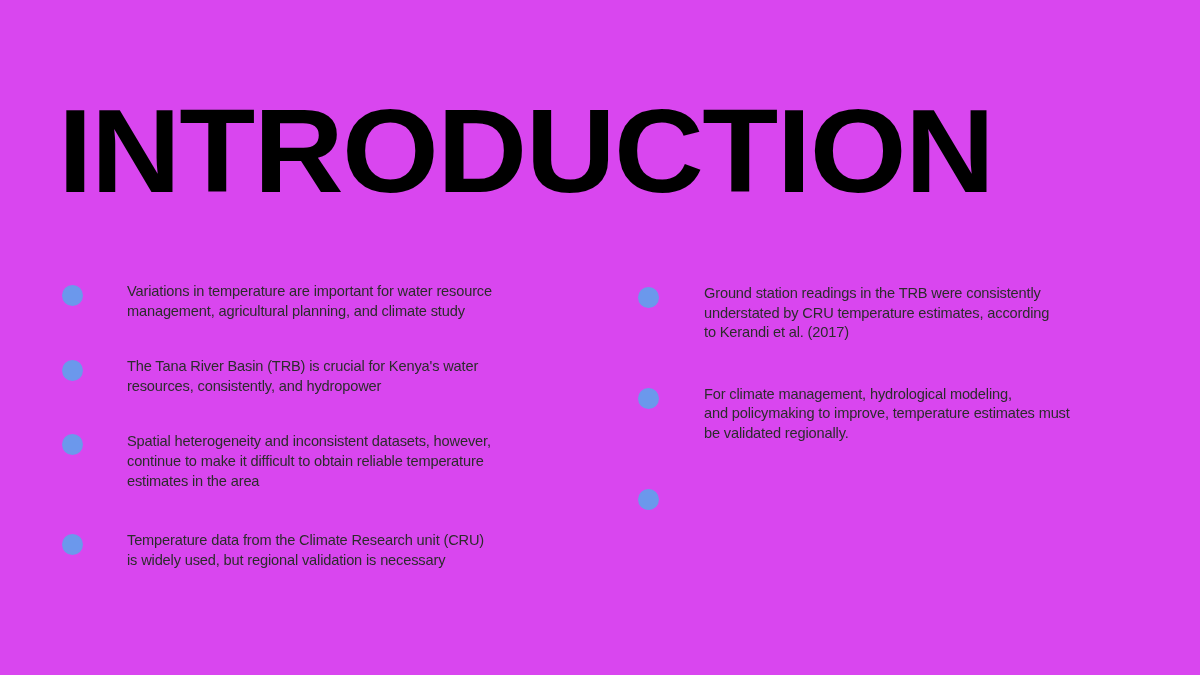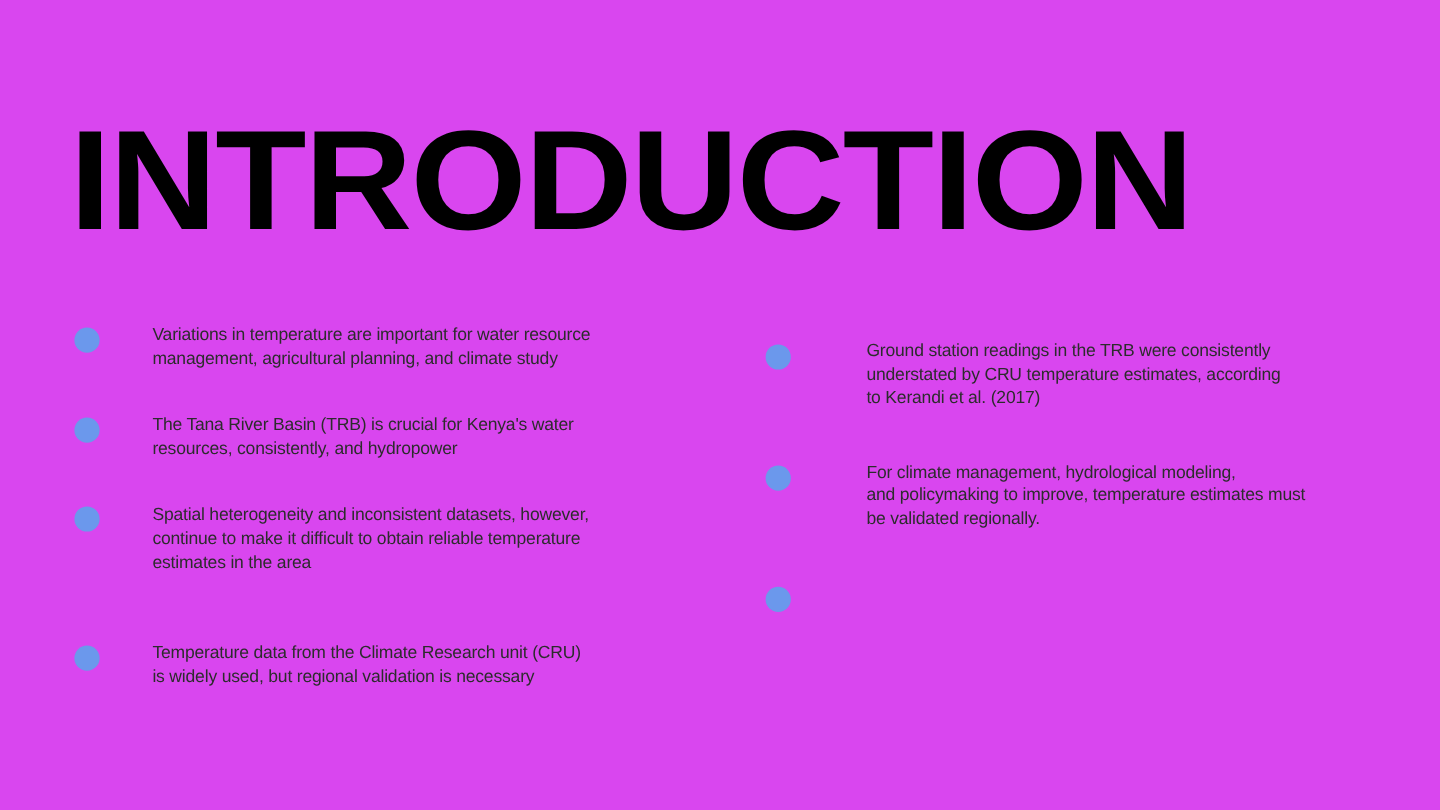--- a/index.html
+++ b/index.html
@@ -76,31 +76,31 @@
     color: #2c2c2c;
     font-family: "Liberation Sans", sans-serif;
     font-size: 14.6px;
     line-height: 19.6px;
     letter-spacing: -0.15px;
     white-space: pre-line;
   }
 
   
   .col-left .bullet-row .btext { margin-left: 65px; }
-  .col-left .r1 { }
+  .col-left .r1 { margin-top: 12px; }
   .col-left .r1 .dot { top: 3px; }
   .col-left .r2 { margin-top: 36px; }
   .col-left .r2 .dot { top: 3px; }
   .col-left .r3 { margin-top: 36px; }
   .col-left .r3 .dot { top: 2px; }
-  .col-left .r4 { margin-top: 56px; }
+  .col-left .r4 { margin-top: 40px; }
   .col-left .r4 .dot { top: 3px; }
 
   
-  .col-right .bullet-row .btext { margin-left: 84px; }
+  .col-right .bullet-row .btext { margin-left: 66px; }
   .col-right .r1 { margin-top: 14px; }
   .col-right .r1 .dot { top: 3px; }
   .col-right .r2 { margin-top: 42px; }
   .col-right .r2 .dot { top: 3px; }
   .col-right .r3 { margin-top: 42px; }
   .col-right .r3 .dot { top: 3px; }
 </style>
 </head>
 <body>
 

